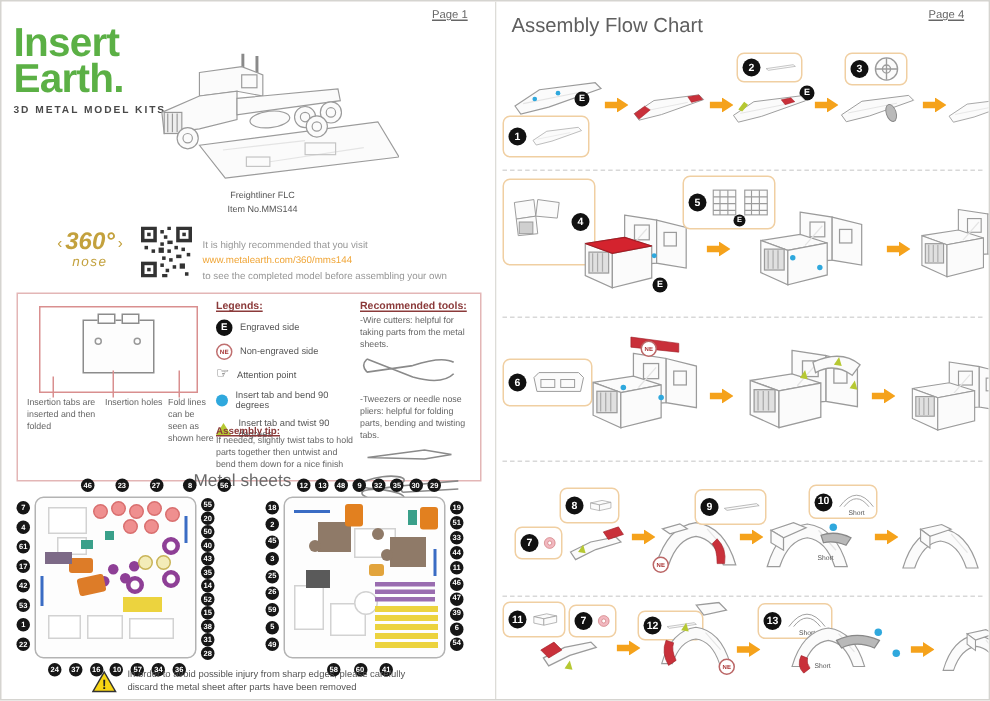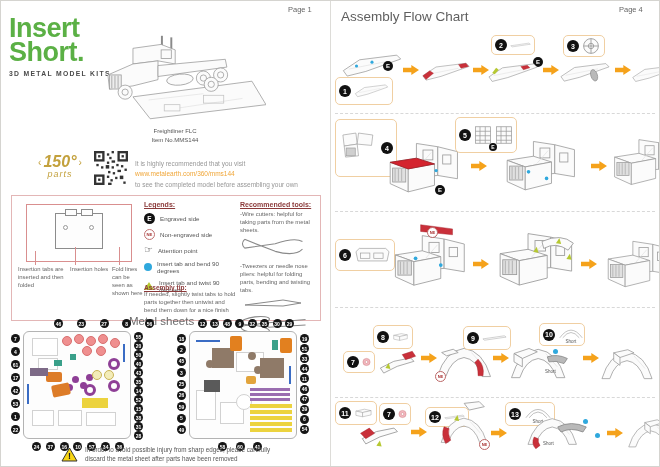--- a/index.html
+++ b/index.html
@@ -1,21 +1,21 @@
 <!DOCTYPE html>
 <html><head>
 <meta charset="utf-8">
 <style>
   html,body{margin:0;padding:0;background:#e9e8e5;font-family:"Liberation Sans",sans-serif;}
   #scan{position:relative;width:660px;height:467px;background:#f2f1ee;overflow:hidden;border:1px solid #d5d4d0;box-sizing:border-box;}
   .page{position:absolute;top:0;height:467px;background:#ffffff;}
   #page1{left:0;width:329px;border-right:1px solid #dddcd8;}
   #page2{left:330px;width:330px;}
   .abs{position:absolute;}
-  .page-label{font-size:7.5px;color:#666;}
+  .page-label{font-size:7.5px;color:#666;text-decoration:underline;}
   
   .logo-line{font-size:27px;font-weight:bold;color:#5bb045;line-height:0.88;letter-spacing:-0.5px;}
   .tagline{font-size:6.8px;font-weight:bold;color:#4a4a4a;letter-spacing:1.3px;margin-top:5px;}
   .caption{font-size:6px;color:#555;text-align:center;line-height:1.5;}
   
   .v360-num{font-size:16px;font-weight:bold;font-style:italic;color:#c3a13d;line-height:1;}
   .v360-view{font-size:9px;font-style:italic;color:#c3a13d;line-height:1;margin-top:0px;letter-spacing:1px;}
   .v360-swoosh{color:#c3a13d;font-size:10px;}
   .rec{font-size:6.5px;color:#979797;line-height:1.6;}
   .rec .url{color:#f0a638;}
@@ -139,21 +139,21 @@
   </defs>
 </svg>
 
 <div id="scan">
 
   <div class="page" id="page1">
     <div class="abs page-label" style="left:287px;top:4px">Page 1</div>
 
     <div class="abs" style="left:8px;top:16px">
       <div class="logo-line">Insert</div>
-      <div class="logo-line">Short.</div>
+      <div class="logo-line">Earth.</div>
       <div class="tagline">3D METAL MODEL KITS</div>
     </div>
 
     <svg class="abs" style="left:85px;top:28px" width="180" height="95" viewBox="0 0 230 112">
       <polygon points="60,82 212,62 230,92 82,110" class="ln"></polygon>
       <line x1="80" y1="86" x2="150" y2="78" class="wm"></line>
       <line x1="120" y1="96" x2="200" y2="84" class="wm"></line>
       <rect x="150" y="80" width="26" height="10" fill="none" stroke="#c4c4c4"></rect>
       <rect x="100" y="92" width="20" height="8" fill="none" stroke="#c4c4c4"></rect>
       <line x1="97" y1="4" x2="97" y2="22" stroke="#8a8a8a" stroke-width="2.5"></line>
@@ -177,24 +177,24 @@
         <circle cx="160" cy="66" r="4" class="ln"></circle>
     </svg>
     <div class="abs caption" style="left:95px;top:126px;width:158px">
       <div>Freightliner FLC</div>
       <div>Item No.MMS144</div>
     </div>
 
     <div class="abs" style="left:28px;top:153px;width:62px;text-align:center">
       <div style="display:flex;align-items:center;justify-content:center;gap:2px">
         <span class="v360-swoosh">‹</span>
-        <span class="v360-num">150°</span>
+        <span class="v360-num">360°</span>
         <span class="v360-swoosh">›</span>
       </div>
-      <div class="v360-view">parts</div>
+      <div class="v360-view">nose</div>
     </div>
 
     <svg class="abs" style="left:93px;top:150px" width="34" height="34" viewBox="0 0 29 29">
       <rect width="29" height="29" fill="#fff"></rect>
       <g fill="#333">
         <rect x="0" y="0" width="9" height="9"></rect>
           <rect x="20" y="0" width="9" height="9"></rect>
           <rect x="0" y="20" width="9" height="9"></rect>
         <rect x="2" y="2" width="5" height="5" fill="#fff"></rect>
           <rect x="22" y="2" width="5" height="5" fill="#fff"></rect>

